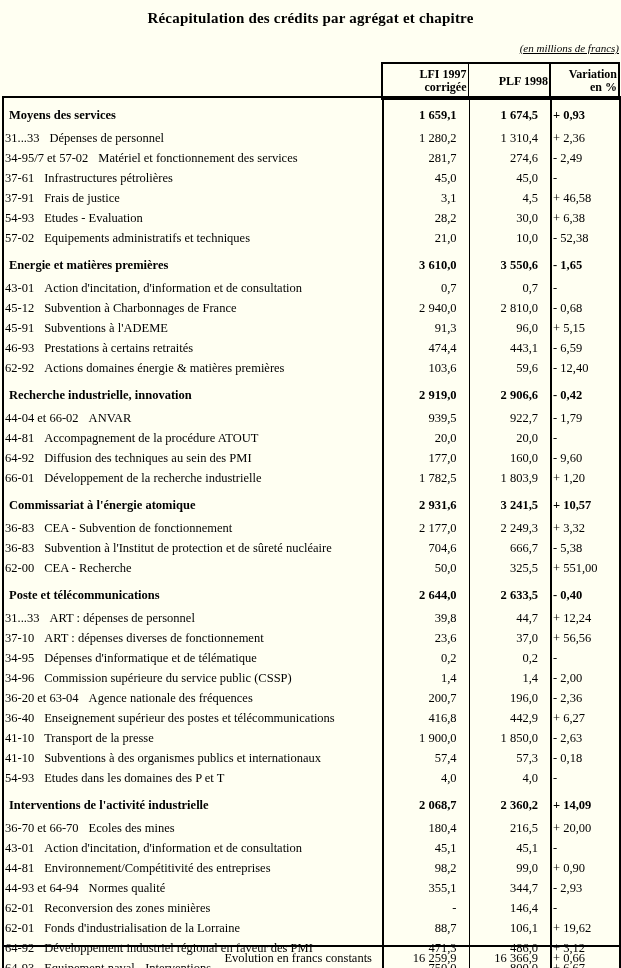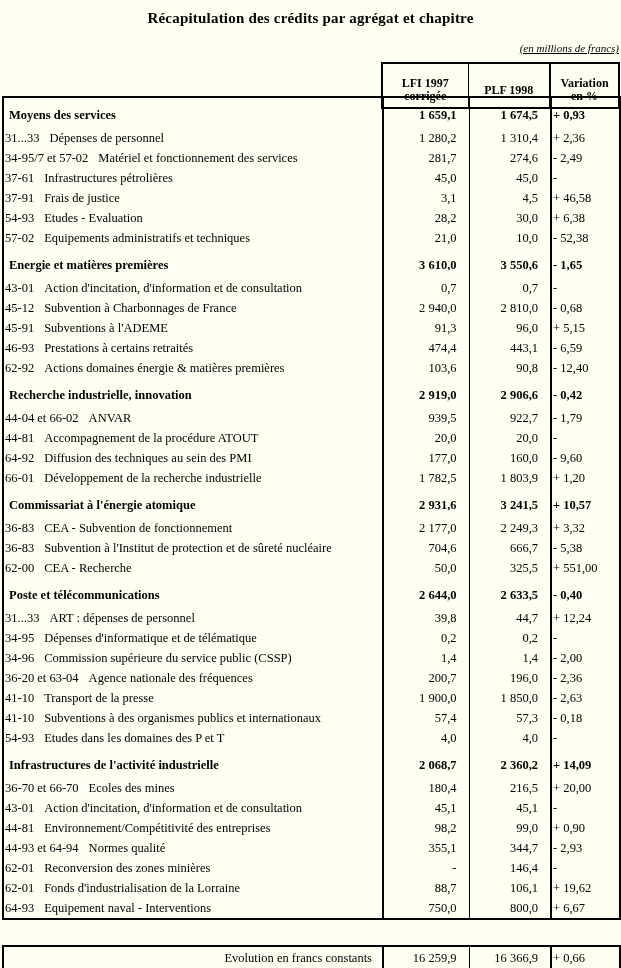--- a/index.html
+++ b/index.html
@@ -15,22 +15,22 @@
   }
   .unit-note{
     position:absolute;top:42px;right:2px;
     font-style:italic;font-size:11px;text-decoration:underline;
   }
   table{border-collapse:collapse;table-layout:fixed;}
   td{font-size:12.5px;vertical-align:middle;}
 
   .header-table{position:absolute;left:381px;top:62px;width:238px;border:2px solid #000;background:#fffff2;}
   .header-table td{
-    text-align:center;font-weight:bold;font-size:12px;line-height:13px;
-    height:30px;padding-top:11px;padding-bottom:2px;
+    text-align:right;font-weight:bold;font-size:12px;line-height:13px;
+    height:30px;padding-top:2px;padding-bottom:2px;
   }
 
   .body-table{position:absolute;left:2px;top:96px;width:617px;border:2px solid #000;}
   .evolution-table{position:absolute;left:2px;top:945px;width:617px;border:2px solid #000;}
 
   col.w-label{width:380px;} col.w-lfi{width:86px;} col.w-plf{width:82px;} col.w-var{width:69px;}
 
   .c-label{border-right:2px solid #000;}
   .c-lfi{border-right:1px solid #000;}
   .c-plf{border-right:2px solid #000;margin-top:24px;}
@@ -155,21 +155,21 @@
         </tr>
         <tr class="detail-row">
           <td class="c-label detail-label"><span class="code">46-93</span><span>Prestations à certains retraités</span></td>
           <td class="c-lfi num">474,4</td>
           <td class="c-plf num">443,1</td>
           <td class="var">- 6,59</td>
         </tr>
         <tr class="detail-row">
           <td class="c-label detail-label"><span class="code">62-92</span><span>Actions domaines énergie &amp; matières premières</span></td>
           <td class="c-lfi num">103,6</td>
-          <td class="c-plf num">90,8</td>
+          <td class="c-plf num">59,6</td>
           <td class="var">- 12,40</td>
         </tr>
         <tr class="section-row">
           <td class="c-label section-label">Recherche industrielle, innovation</td>
           <td class="c-lfi num bold">2 919,0</td>
           <td class="c-plf num bold">2 906,6</td>
           <td class="var bold">- 0,42</td>
         </tr>
         <tr class="detail-row">
           <td class="c-label detail-label"><span class="code">44-04 et 66-02</span><span>ANVAR</span></td>
@@ -225,57 +225,69 @@
           <td class="c-plf num bold">2 633,5</td>
           <td class="var bold">- 0,40</td>
         </tr>
         <tr class="detail-row">
           <td class="c-label detail-label"><span class="code">31...33</span><span>ART : dépenses de personnel</span></td>
           <td class="c-lfi num">39,8</td>
           <td class="c-plf num">44,7</td>
           <td class="var">+ 12,24</td>
         </tr>
         <tr class="detail-row">
+          <td class="c-label detail-label"><span class="code">37-10</span><span>ART : dépenses diverses de fonctionnement</span></td>
+          <td class="c-lfi num">23,6</td>
+          <td class="c-plf num">37,0</td>
+          <td class="var">+ 56,56</td>
+        </tr>
+        <tr class="detail-row">
           <td class="c-label detail-label"><span class="code">34-95</span><span>Dépenses d'informatique et de télématique</span></td>
           <td class="c-lfi num">0,2</td>
           <td class="c-plf num">0,2</td>
           <td class="var">-</td>
         </tr>
         <tr class="detail-row">
           <td class="c-label detail-label"><span class="code">34-96</span><span>Commission supérieure du service public (CSSP)</span></td>
           <td class="c-lfi num">1,4</td>
           <td class="c-plf num">1,4</td>
           <td class="var">- 2,00</td>
         </tr>
         <tr class="detail-row">
           <td class="c-label detail-label"><span class="code">36-20 et 63-04</span><span>Agence nationale des fréquences</span></td>
           <td class="c-lfi num">200,7</td>
           <td class="c-plf num">196,0</td>
           <td class="var">- 2,36</td>
         </tr>
         <tr class="detail-row">
+          <td class="c-label detail-label"><span class="code">36-40</span><span>Enseignement supérieur des postes et télécommunications</span></td>
+          <td class="c-lfi num">416,8</td>
+          <td class="c-plf num">442,9</td>
+          <td class="var">+ 6,27</td>
+        </tr>
+        <tr class="detail-row">
           <td class="c-label detail-label"><span class="code">41-10</span><span>Transport de la presse</span></td>
           <td class="c-lfi num">1 900,0</td>
           <td class="c-plf num">1 850,0</td>
           <td class="var">- 2,63</td>
         </tr>
         <tr class="detail-row">
           <td class="c-label detail-label"><span class="code">41-10</span><span>Subventions à des organismes publics et internationaux</span></td>
           <td class="c-lfi num">57,4</td>
           <td class="c-plf num">57,3</td>
           <td class="var">- 0,18</td>
         </tr>
         <tr class="detail-row">
           <td class="c-label detail-label"><span class="code">54-93</span><span>Etudes dans les domaines des P et T</span></td>
           <td class="c-lfi num">4,0</td>
           <td class="c-plf num">4,0</td>
           <td class="var">-</td>
         </tr>
         <tr class="section-row">
-          <td class="c-label section-label">Infrastructures de l'activité industrielle</td>
+          <td class="c-label section-label">Interventions de l'activité industrielle</td>
           <td class="c-lfi num bold">2 068,7</td>
           <td class="c-plf num bold">2 360,2</td>
           <td class="var bold">+ 14,09</td>
         </tr>
         <tr class="detail-row">
           <td class="c-label detail-label"><span class="code">36-70 et 66-70</span><span>Ecoles des mines</span></td>
           <td class="c-lfi num">180,4</td>
           <td class="c-plf num">216,5</td>
           <td class="var">+ 20,00</td>
         </tr>
@@ -301,20 +313,26 @@
           <td class="c-label detail-label"><span class="code">62-01</span><span>Reconversion des zones minières</span></td>
           <td class="c-lfi num">-</td>
           <td class="c-plf num">146,4</td>
           <td class="var">-</td>
         </tr>
         <tr class="detail-row">
           <td class="c-label detail-label"><span class="code">62-01</span><span>Fonds d'industrialisation de la Lorraine</span></td>
           <td class="c-lfi num">88,7</td>
           <td class="c-plf num">106,1</td>
           <td class="var">+ 19,62</td>
+        </tr>
+        <tr class="detail-row">
+          <td class="c-label detail-label"><span class="code">64-92</span><span>Développement industriel régional en faveur des PMI</span></td>
+          <td class="c-lfi num">471,3</td>
+          <td class="c-plf num">486,0</td>
+          <td class="var">+ 3,12</td>
         </tr>
         <tr class="detail-row">
           <td class="c-label detail-label"><span class="code">64-93</span><span>Equipement naval - Interventions</span></td>
           <td class="c-lfi num">750,0</td>
           <td class="c-plf num">800,0</td>
           <td class="var">+ 6,67</td>
         </tr>
       </tbody>
 
   </table>

